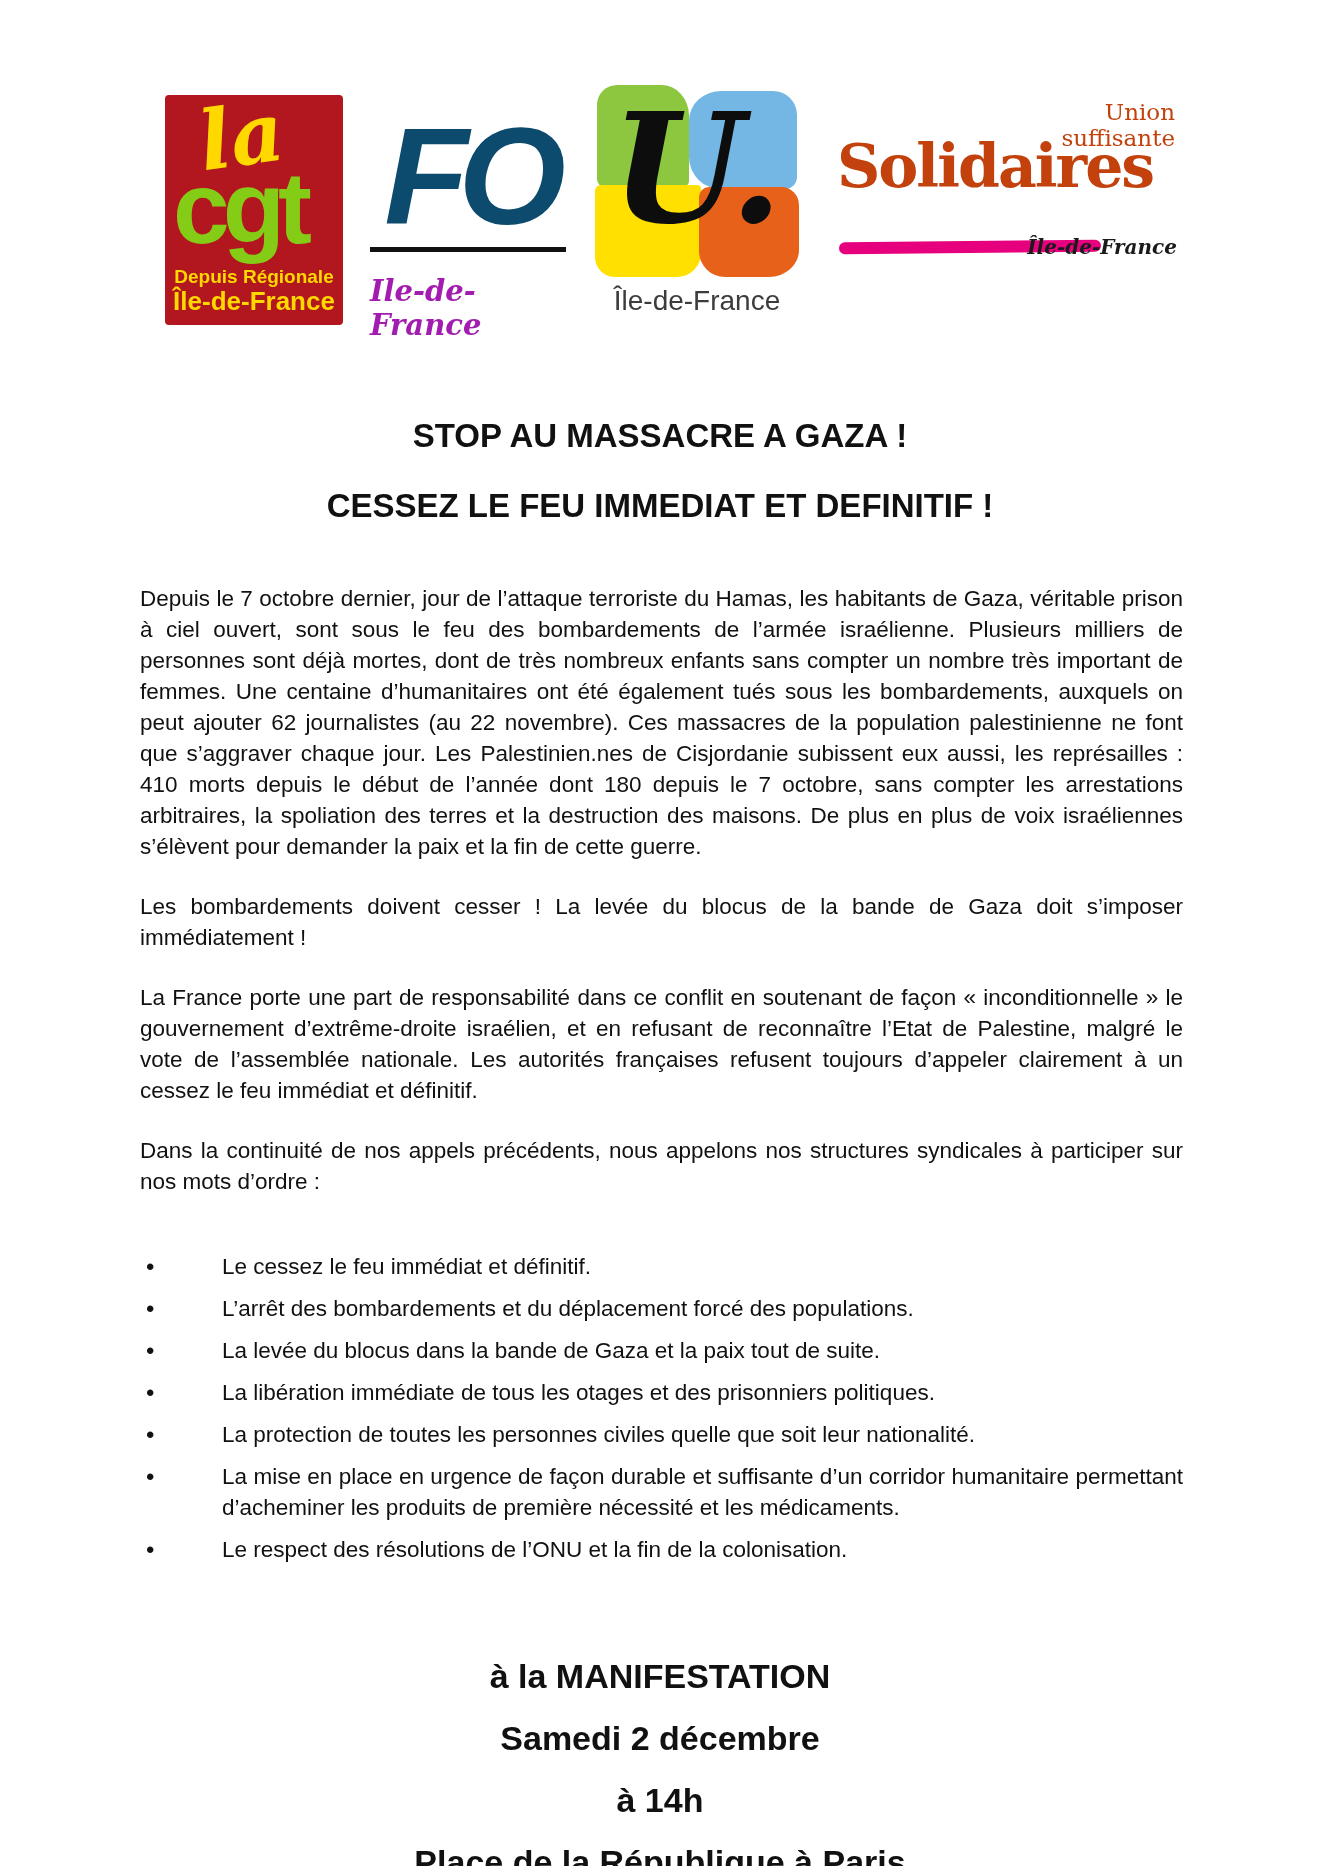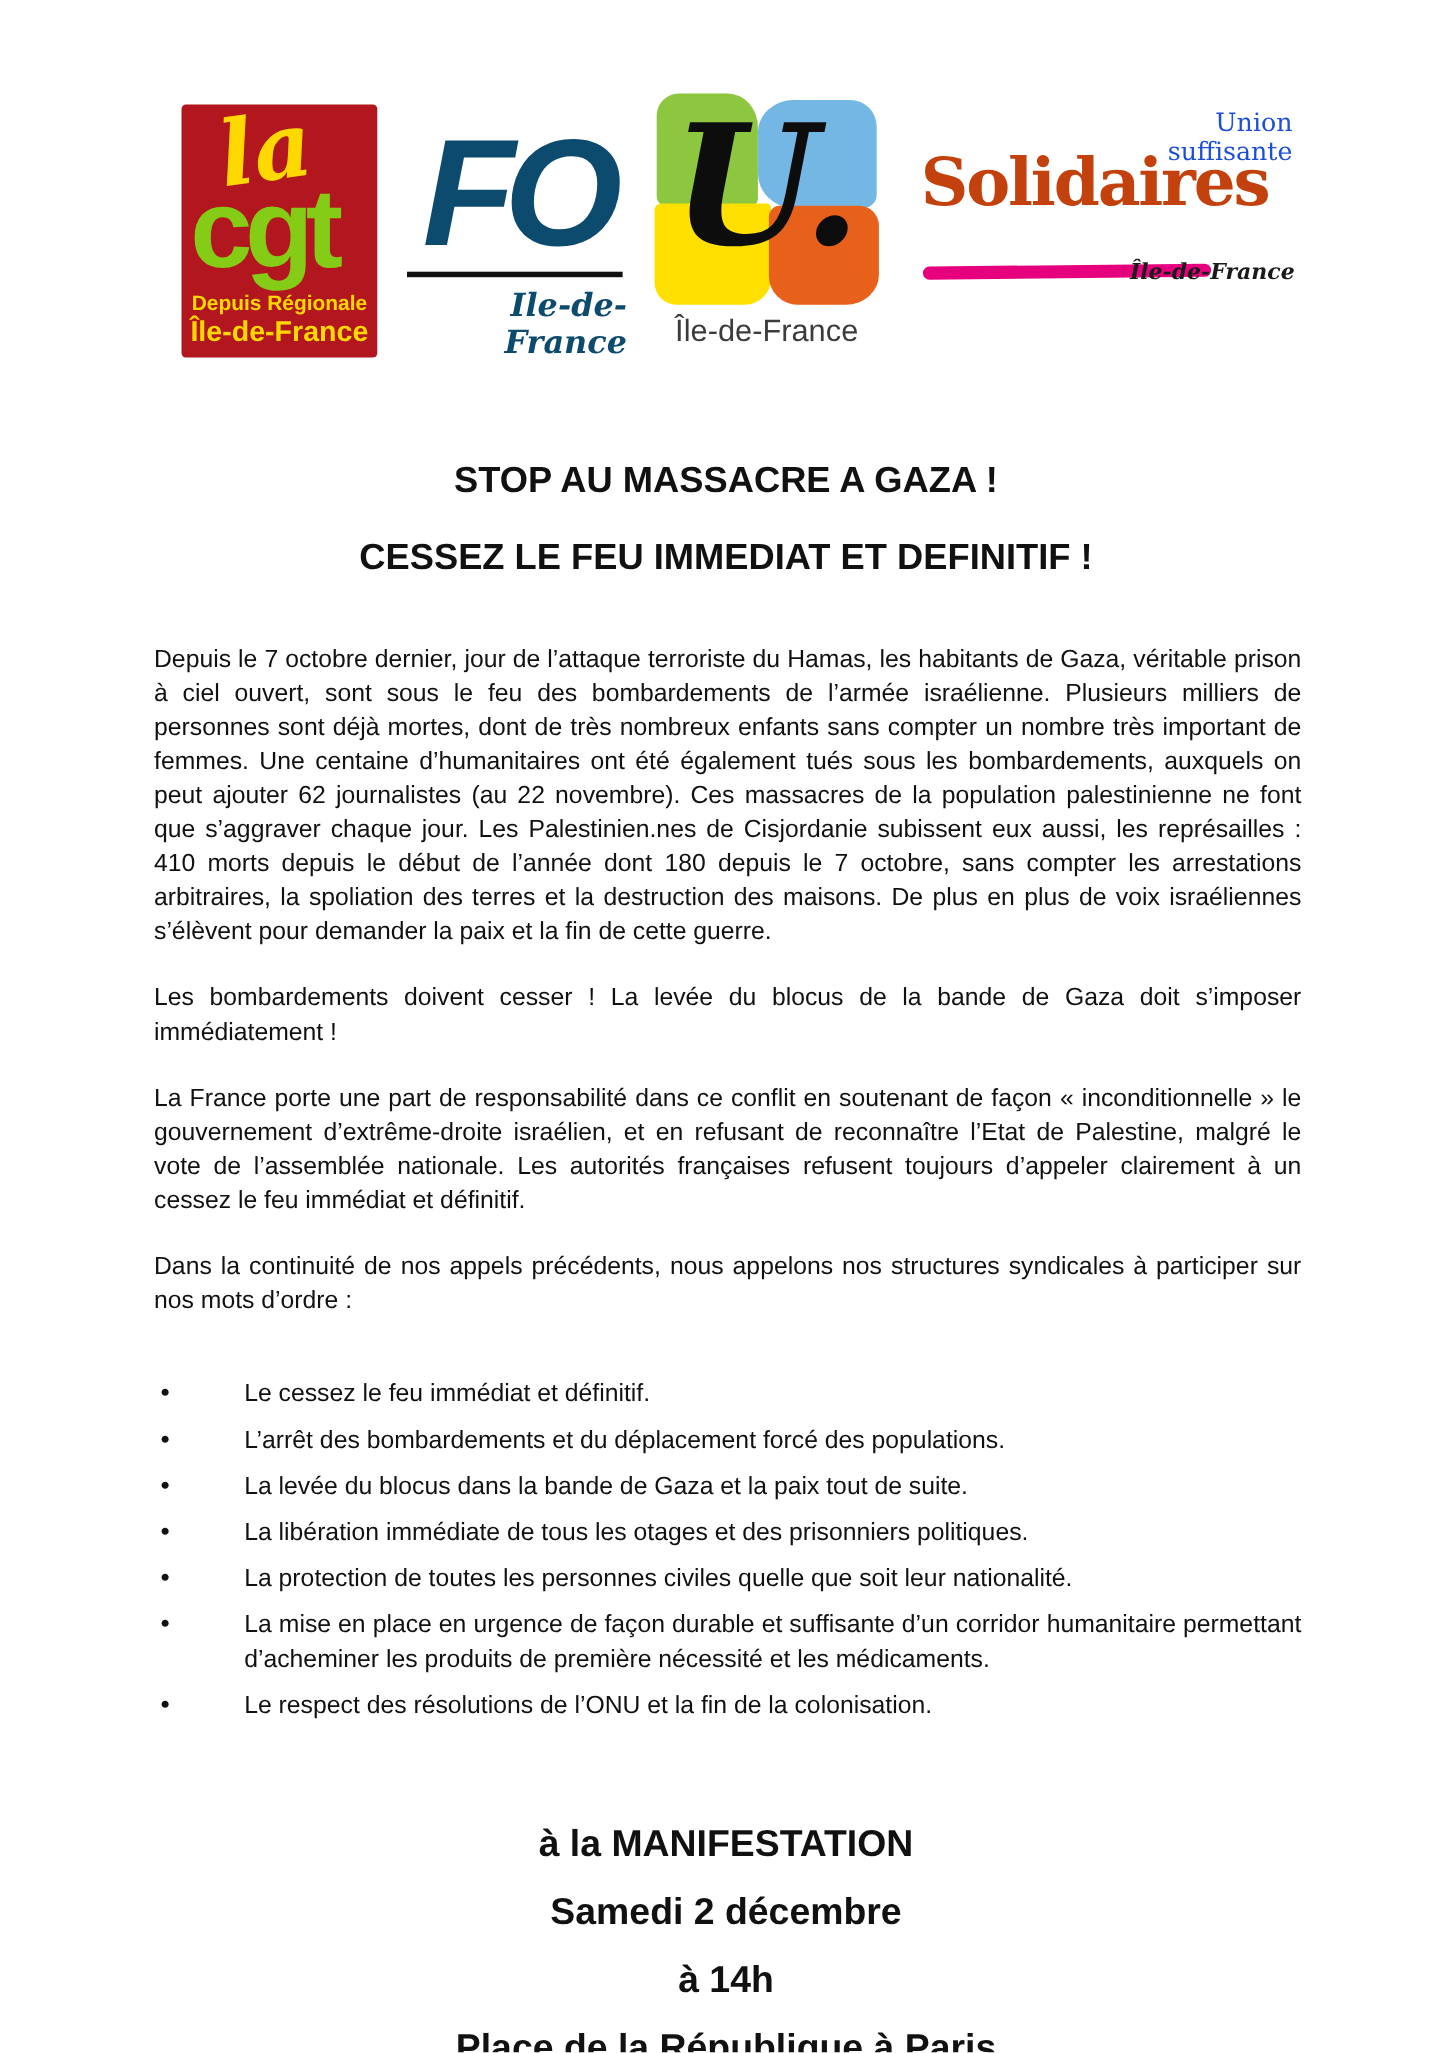--- a/index.html
+++ b/index.html
@@ -37,23 +37,23 @@
   .cgt-sub-2 { font-size:26px; line-height:28px; }
 
   
   .fo-box { position:absolute; left:205px; top:22px; width:200px; }
   .fo-acronym {
     font-style:italic; font-weight:700; color:#0c4a6e;
     font-size:138px; line-height:138px; letter-spacing:-10px; text-align:center;
   }
   .fo-rule { margin-top:2px; width:196px; height:5px; background:#111; }
   .fo-script {
-    margin-top:8px; text-align:right;
+    margin-top:22px; text-align:left;
     font-family:"DejaVu Serif", serif; font-style:italic; font-weight:bold;
-    font-size:29px; color:#0c4a6e;
+    font-size:29px; color:#a21caf;
   }
 
   
   .u-box { position:absolute; left:430px; top:0; width:204px; }
   .u-patches { position:relative; width:204px; height:192px; }
   .patch { position:absolute; }
   .patch-green  { left:2px;  top:0;     width:92px;  height:102px; background:#8dc63f; border-radius:20px 30% 6px 8px; }
   .patch-blue   { left:94px; top:6px;   width:108px; height:98px;  background:#74b7e4; border-radius:30% 24px 12px 32px; }
   .patch-yellow { left:0;    top:100px; width:106px; height:92px;  background:#ffe000; border-radius:6px 4px 24px 20px; }
   .patch-orange { left:104px;top:102px; width:100px; height:90px;  background:#e8611b; border-radius:10px 18px 30% 26px; }
@@ -61,21 +61,21 @@
     position:absolute; left:0; top:-16px; width:100%; text-align:center;
     font-family:"DejaVu Serif", serif; font-style:italic; font-weight:bold;
     font-size:152px; line-height:200px; color:#0d0d0d;
   }
   .u-region { margin-top:8px; text-align:center; font-size:28px; color:#3c3c3e; }
 
   
   .sol-box { position:absolute; left:672px; top:14px; width:340px; height:200px; }
   .sol-union {
     position:absolute; right:2px; top:0; text-align:right;
-    font-family:"DejaVu Serif", serif; font-size:23px; line-height:26px; color:#1d4ed8;
+    font-family:"DejaVu Serif", serif; font-size:23px; line-height:26px; color:#c2410c;
   }
   .sol-word {
     position:absolute; left:0; top:34px;
     font-family:"DejaVu Serif", serif; font-weight:bold;
     font-size:60px; line-height:66px; letter-spacing:-2px; color:#c2410c;
   }
   .sol-underline {
     position:absolute; left:2px; top:142px; width:262px; height:12px;
     background:#e6007e; border-radius:7px; transform:rotate(-0.6deg);
   }

